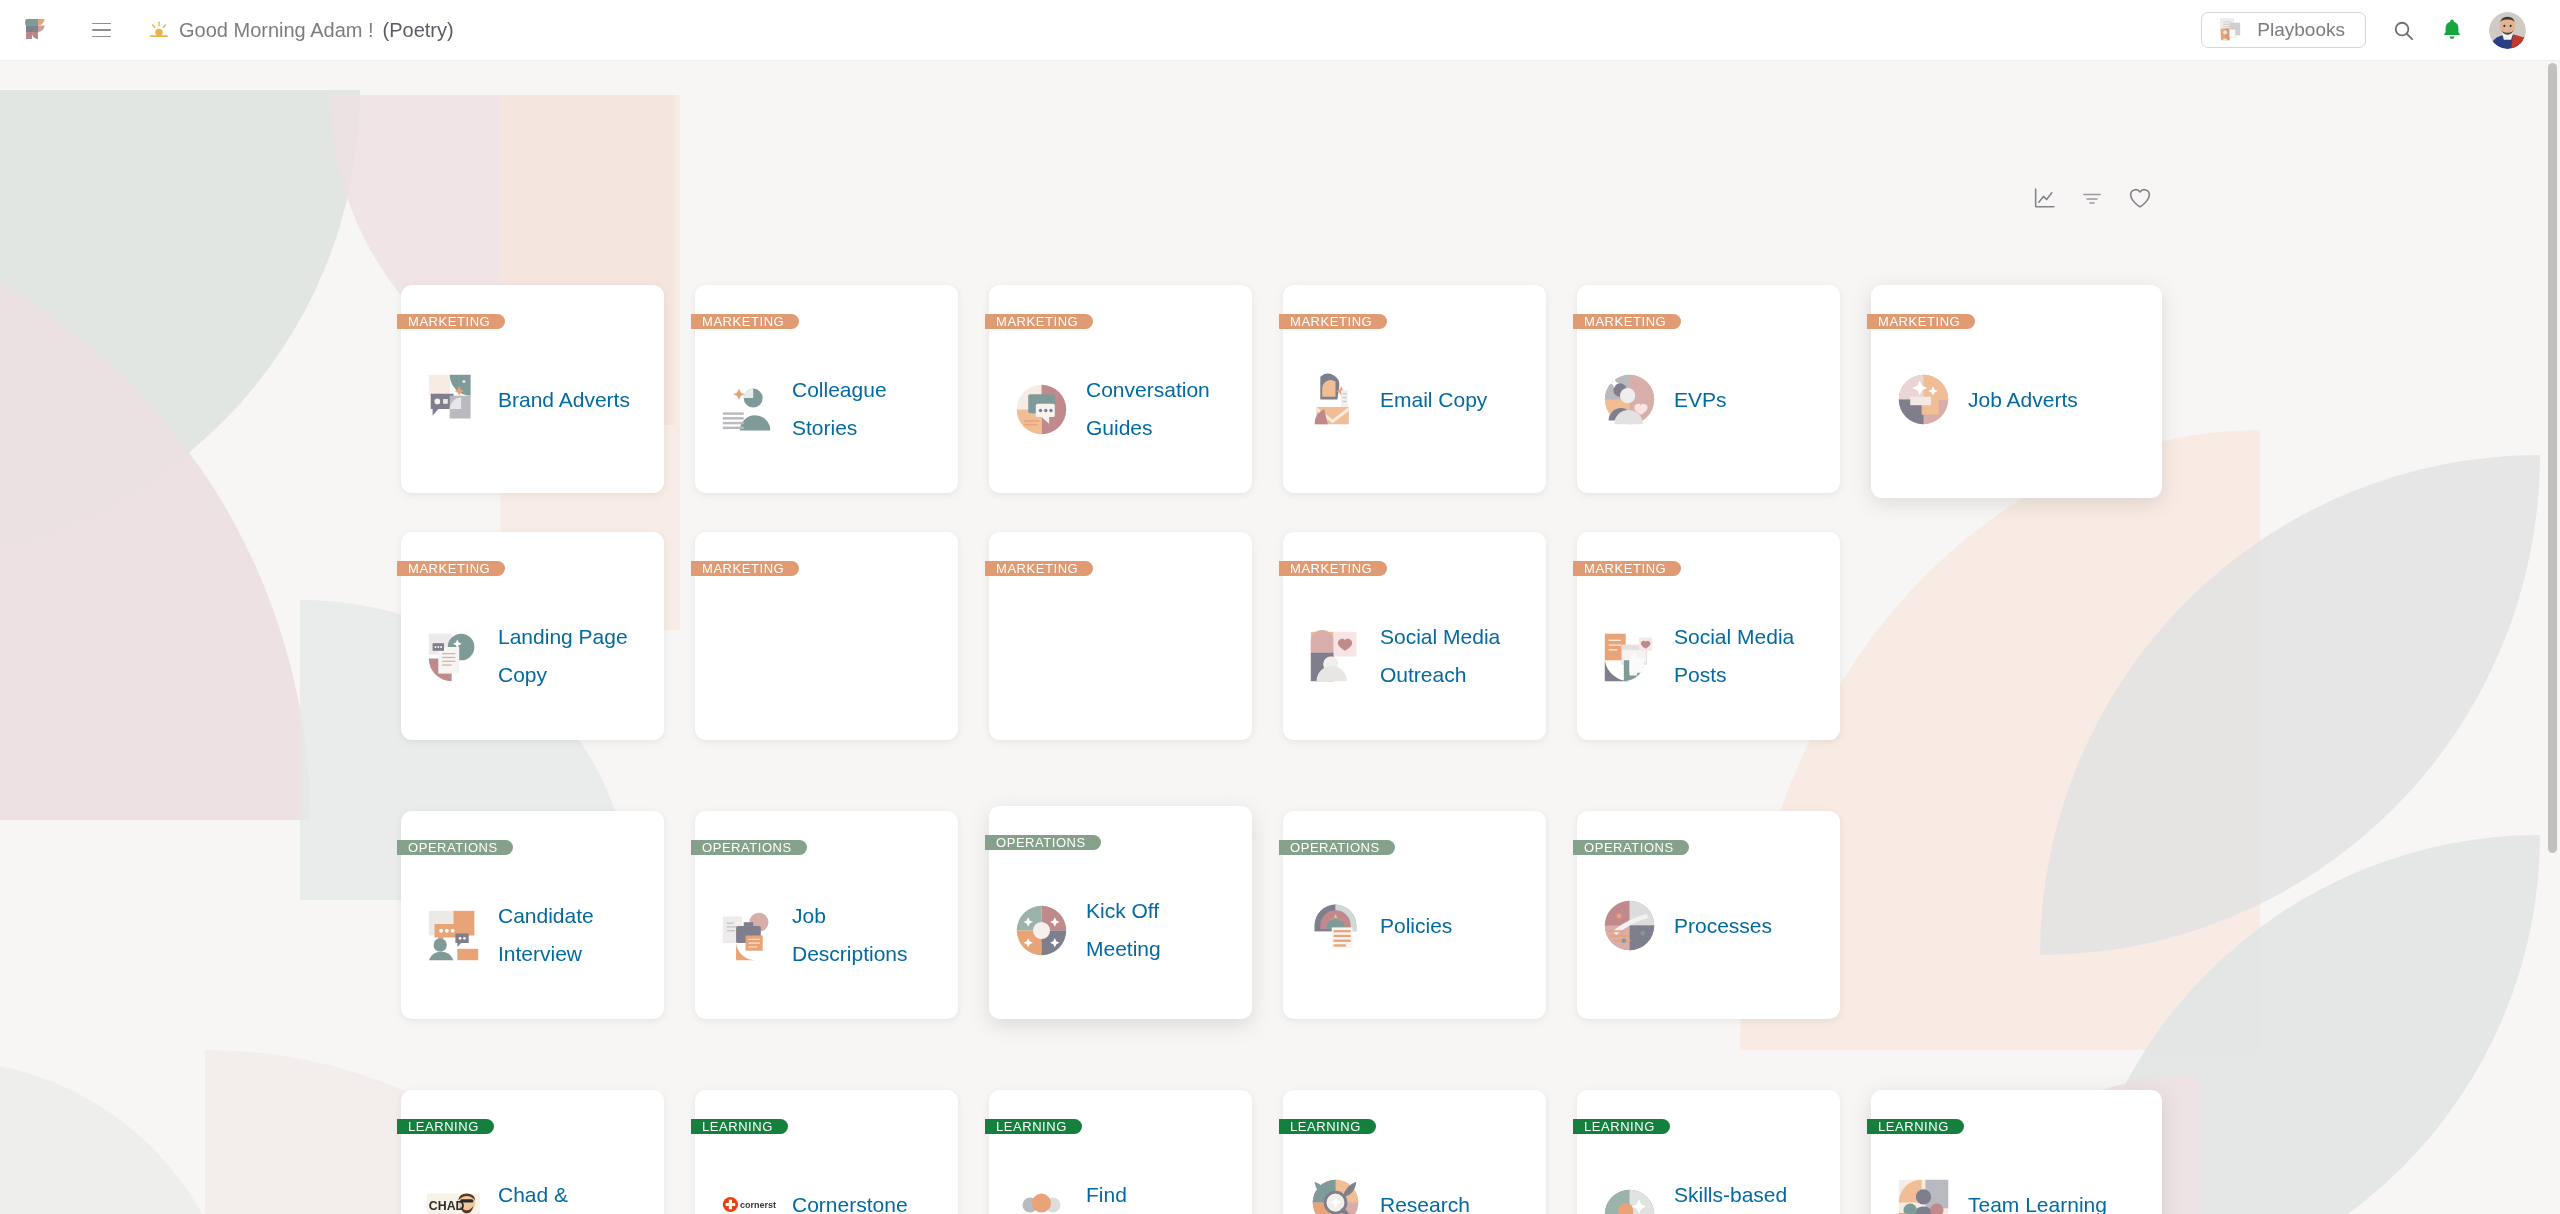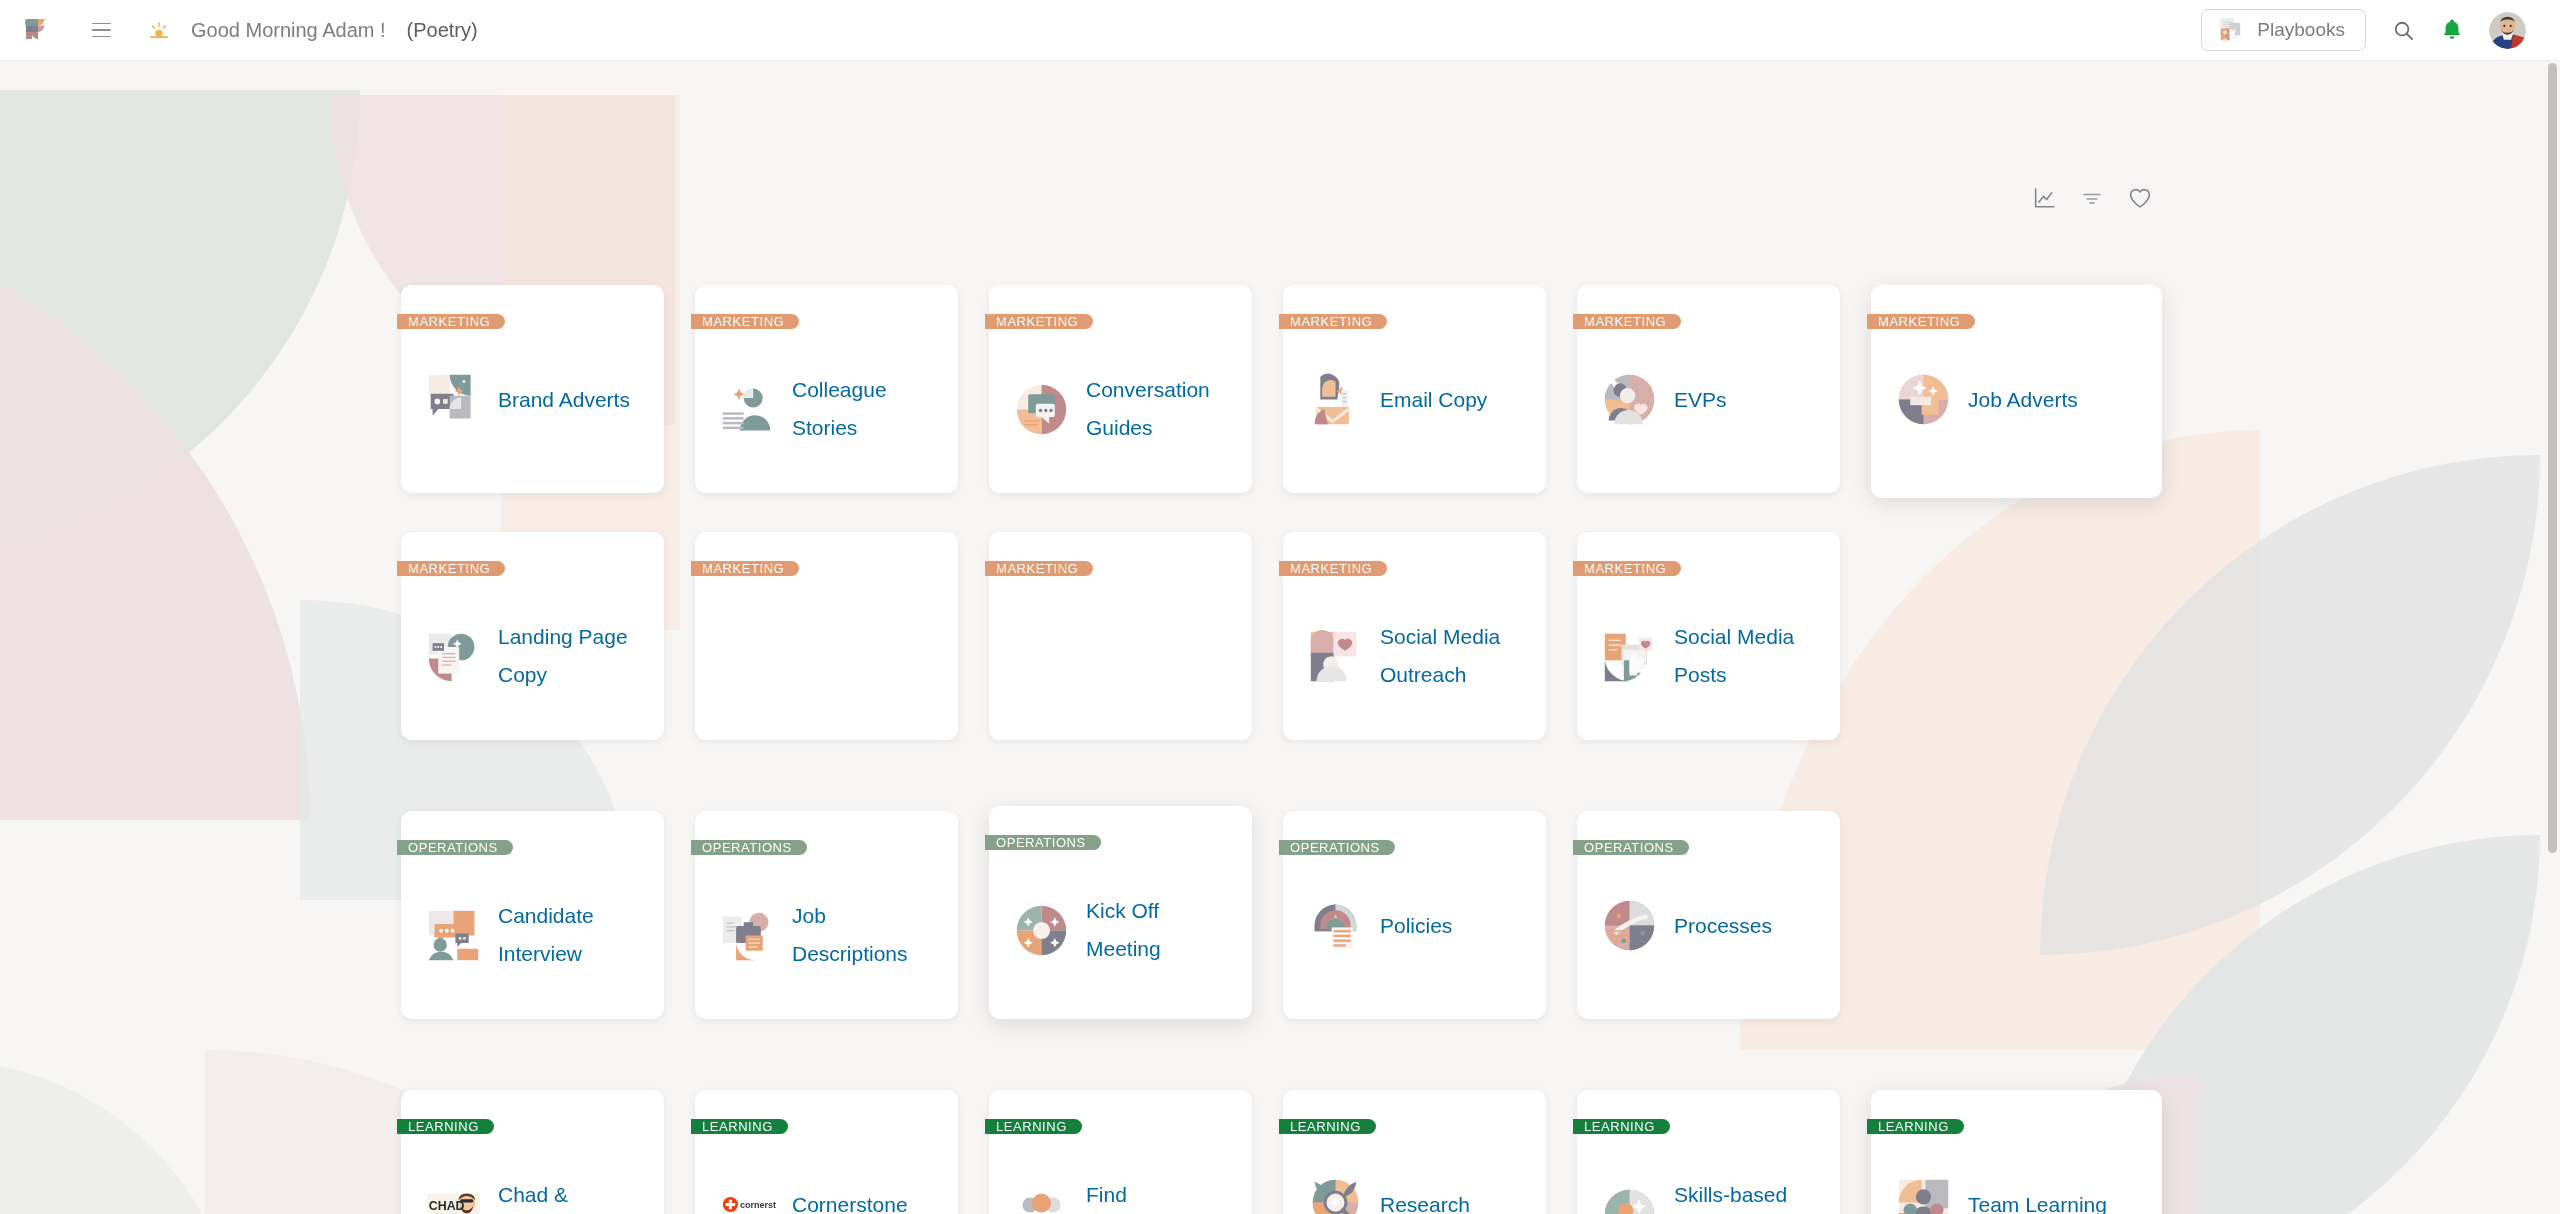--- a/index.html
+++ b/index.html
@@ -130,41 +130,41 @@
     gap: 5px;
     cursor: pointer;
     border-radius: 4px;
   }
   #hamburger-button span {
     display: block; width: 19px; height: 1.6px;
     background: #8d8d93; border-radius: 2px;
   }
 
   #greeting-area {
-    display: flex; align-items: flex-end;
-    gap: 21px;
+    display: flex; align-items: flex-start;
+    gap: 9px;
     margin-left: 28px;
     font-size: 20px;
     color: #76757c;
     white-space: nowrap;
   }
   #sunrise-icon { width: 22px; height: 22px; flex: 0 0 22px; display:block; }
   #greeting-text { color: #7d7c83; font-size: 20px; }
   #workspace-name { color: #5c5b64; font-size: 20px; font-weight: normal; }
 
   #topbar-right {
     margin-left: auto;
     display: flex;
     align-items: center;
     gap: 26px;
     padding-right: 34px;
   }
   #playbooks-button {
     display: flex; align-items: center; gap: 12px;
-    height: 42px;
+    height: 36px;
     padding: 0 20px 0 14px;
     border: 1px solid #d7d6d5;
     border-radius: 7px;
     background: #fff;
     cursor: pointer;
   }
   #playbooks-icon { width: 29px; height: 29px; display: block; }
   #playbooks-label { font-size: 19px; color: #7c7b82; }
 
   #search-button, #notifications-button { cursor: pointer; display: flex; align-items: center; }

